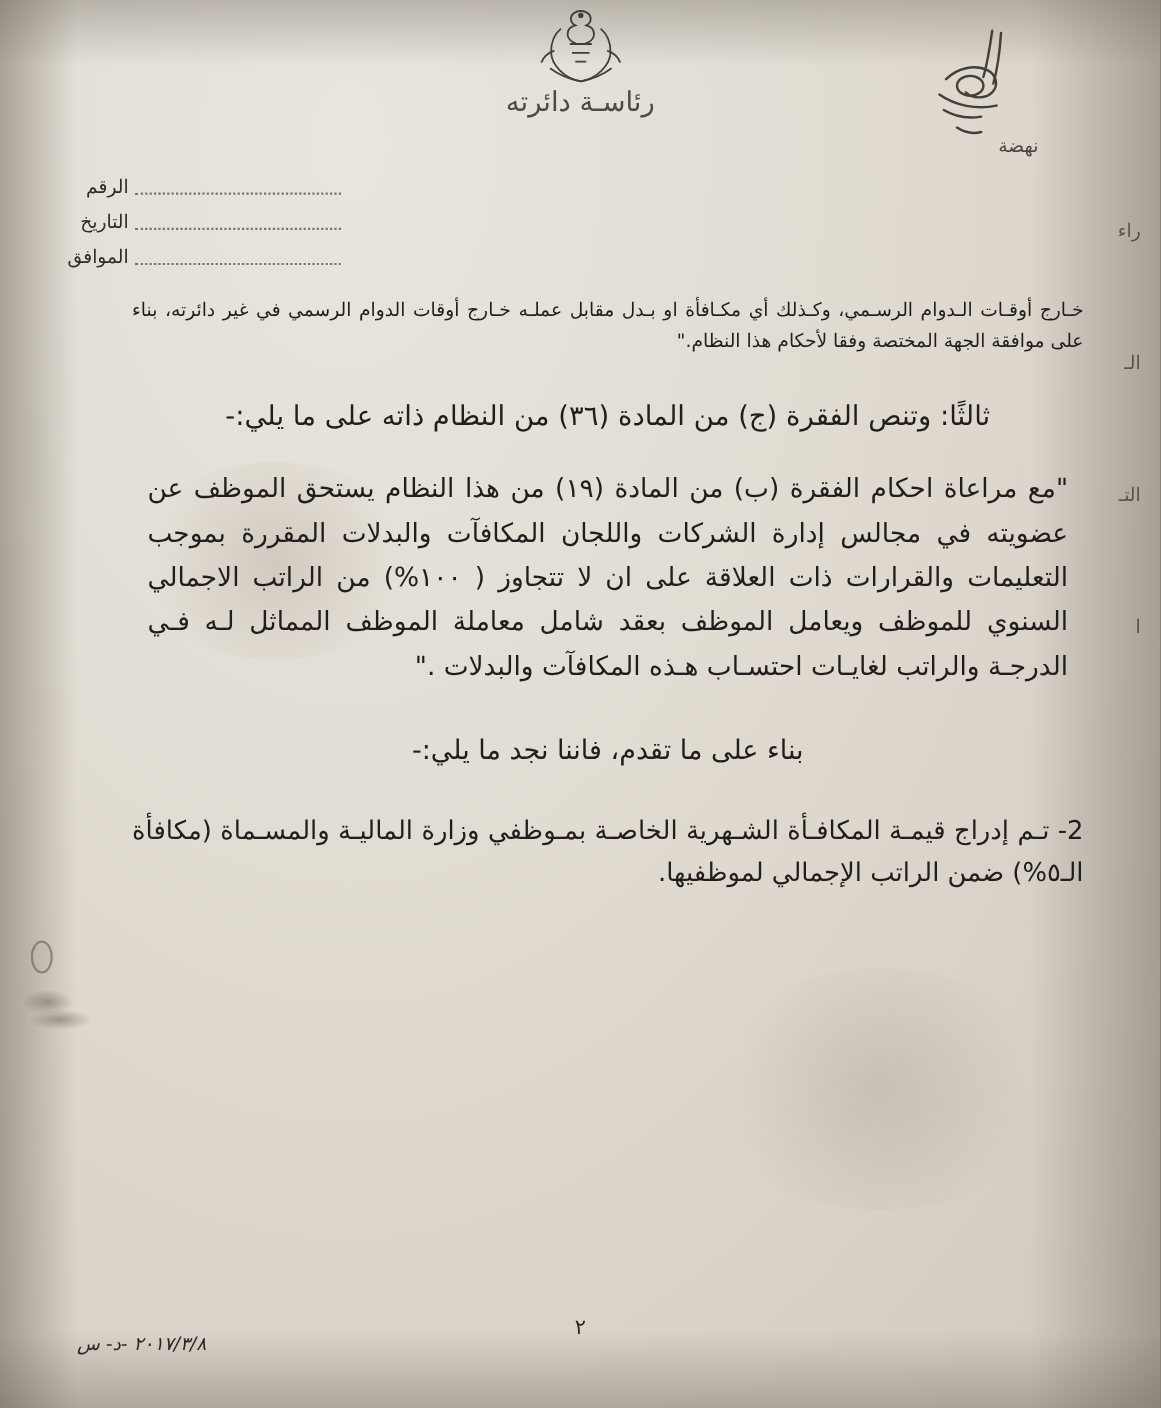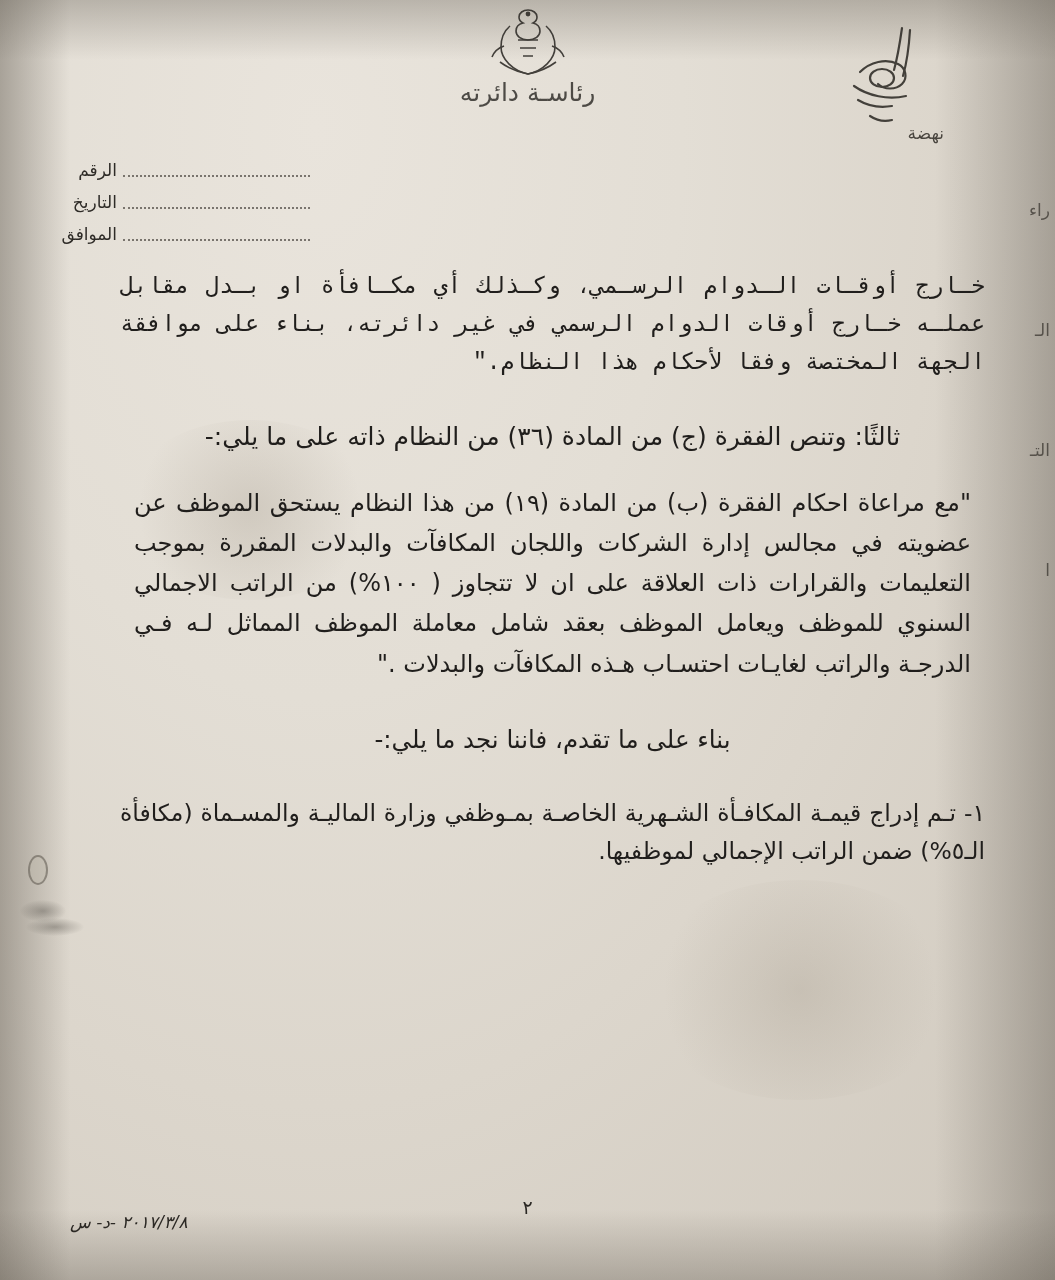--- a/index.html
+++ b/index.html
@@ -58,21 +58,21 @@
     position: absolute;
     right: 0; top: 150px;
     width: 46px; height: 520px;
     text-align: right;
     direction: rtl;
     color: #3a3630;
     font-size: 17px;
     line-height: 120px;
     opacity: .75;
   }
-  .underlayer div { padding-right: 5px; }
+  .underlayer div { padding-right: 18px; }
 
   
   .crest {
     position: absolute;
     left: 50%;
     transform: translateX(-50%);
     top: 6px;
     width: 96px;
     height: 72px;
     opacity: .88;
@@ -141,24 +141,23 @@
     color: #201e1c;
   }
   p.para {
     margin: 0 0 8px 0;
     font-size: 25px;
     line-height: 1.62;
     letter-spacing: 0px;
   }
   p.quote-top {
     text-align: justify;
-    font-size: 23px;
+    font-size: 17px;
     line-height: 1.66;
     margin-bottom: 34px;
-    font-family: Liberation Mono, monospace;
   }
   p.heading-third {
     font-size: 25px;
     line-height: 1.6;
     text-align: center;
     margin: 26px 0 26px 0;
   }
   p.quote-block {
     font-size: 24px;
     line-height: 1.68;
@@ -288,20 +287,20 @@
   <div class="body">
     <p class="para quote-top">خـارج أوقـات الـدوام الرسـمي، وكـذلك أي مكـافأة او بـدل مقابل عملـه خـارج أوقات الدوام الرسمي في غير دائرته، بناء على موافقة الجهة المختصة وفقا لأحكام هذا النظام."</p>
 
     <p class="para heading-third">ثالثًا: وتنص الفقرة (ج) من المادة (٣٦) من النظام ذاته على ما يلي:-</p>
 
     <p class="para quote-block">"مع مراعاة احكام الفقرة (ب) من المادة (١٩) من هذا النظام يستحق الموظف عن عضويته في مجالس إدارة الشركات واللجان المكافآت والبدلات المقررة بموجب التعليمات والقرارات ذات العلاقة على ان لا تتجاوز ( ١٠٠%) من الراتب الاجمالي السنوي للموظف ويعامل الموظف بعقد شامل معاملة الموظف المماثل لـه فـي الدرجـة والراتب لغايـات احتسـاب هـذه المكافآت والبدلات ."</p>
 
     <p class="para based-on">بناء على ما تقدم، فاننا نجد ما يلي:-</p>
 
     <ol class="findings">
-      <li>١- تـم إدراج قيمـة المكافـأة الشـهرية الخاصـة بمـوظفي وزارة الماليـة والمسـماة (مكافأة الـ٥%) ضمن الراتب الإجمالي لموظفيها.</li>
+      <li>2- تـم إدراج قيمـة المكافـأة الشـهرية الخاصـة بمـوظفي وزارة الماليـة والمسـماة (مكافأة الـ٥%) ضمن الراتب الإجمالي لموظفيها.</li>
     </ol>
   </div>
 
   <div class="page-number">٢</div>
   <div class="footer-ref">٢٠١٧/٣/٨ -د- س</div>
 
 </div>
 
 </body></html>

